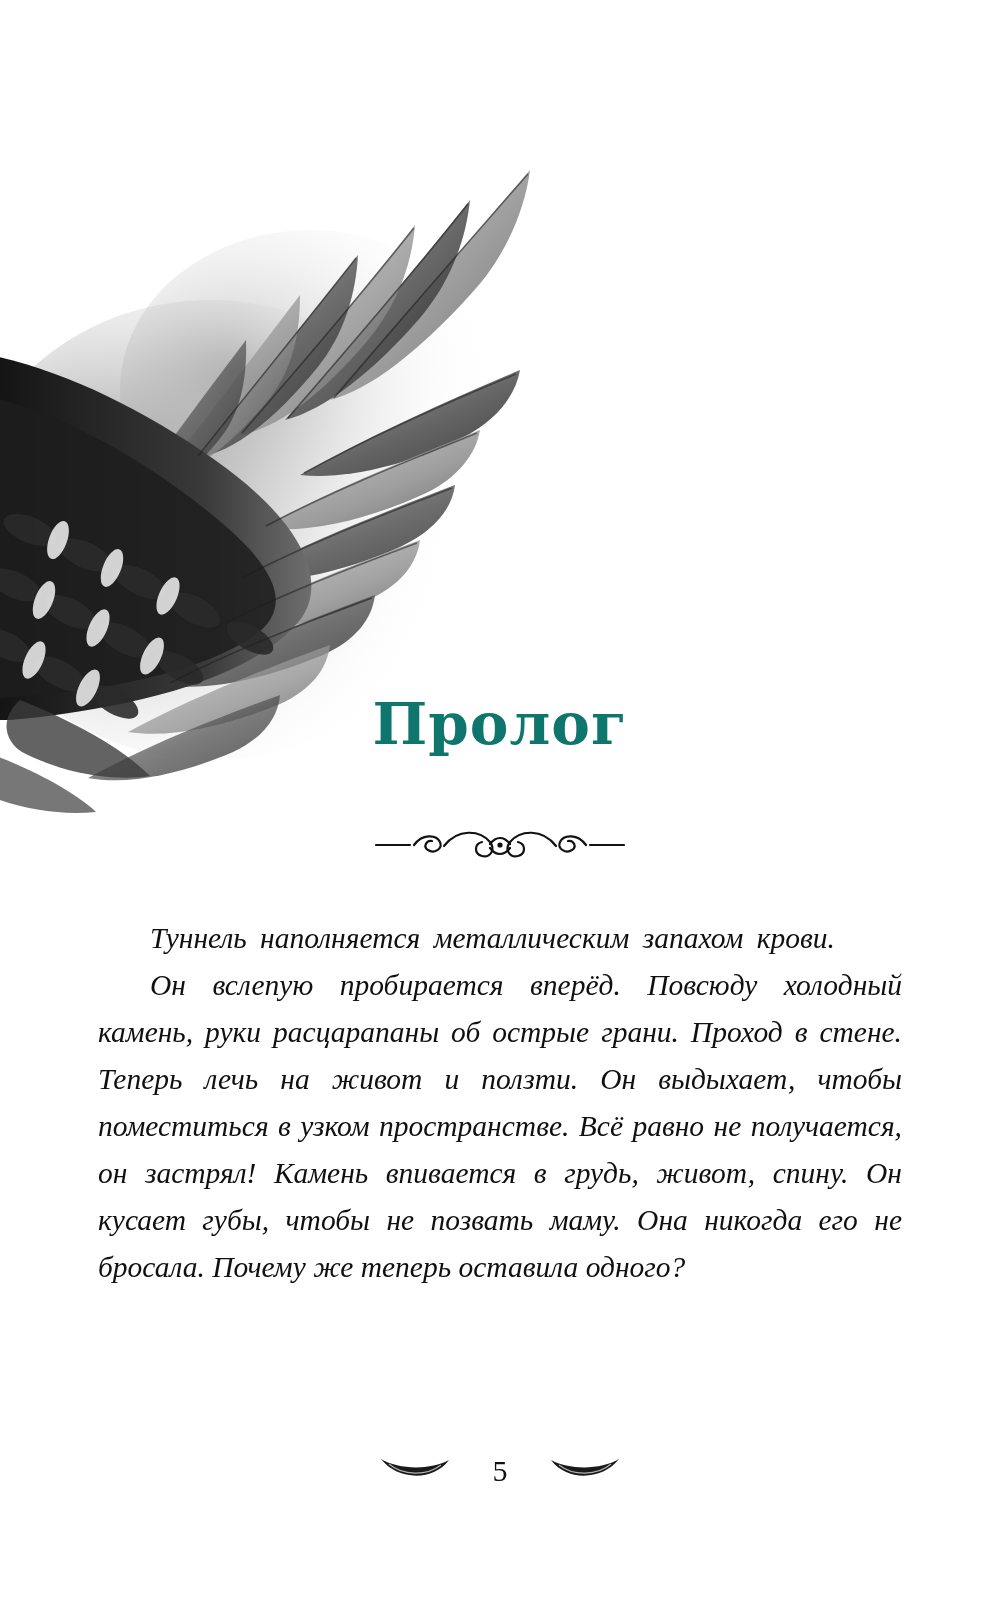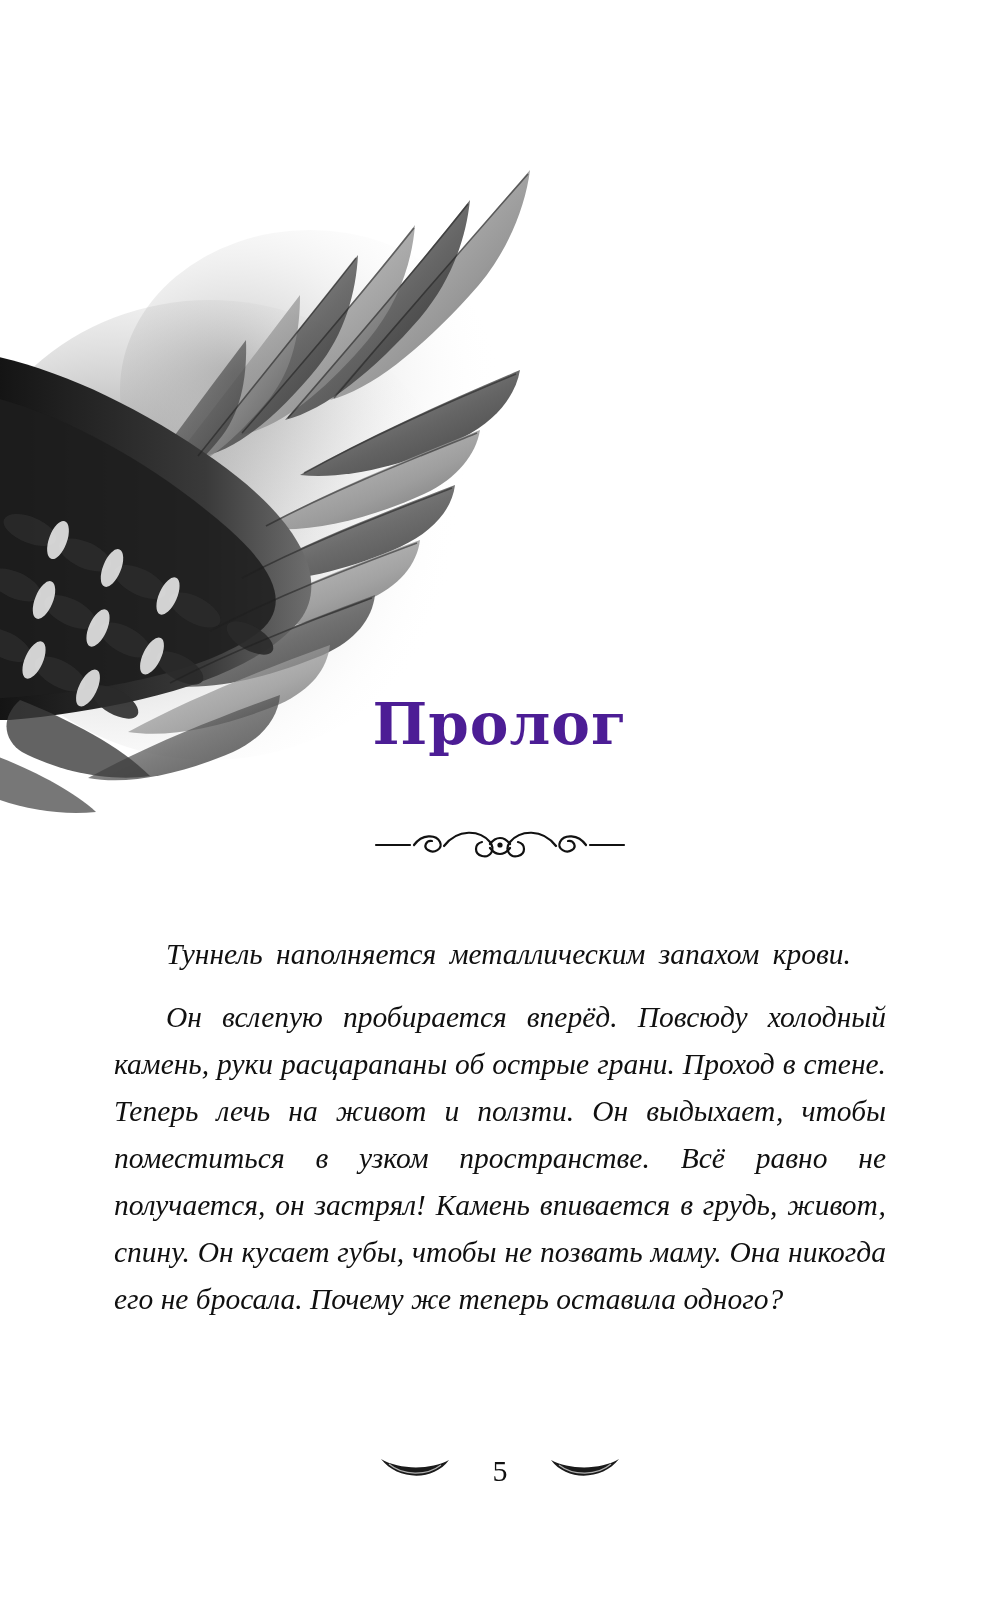--- a/index.html
+++ b/index.html
@@ -39,21 +39,21 @@
   .chapter-title {
     position: absolute;
     left: 0;
     right: 0;
     top: 690px;
     text-align: center;
     font-family: "DejaVu Serif", serif;
     font-weight: bold;
     font-size: 58px;
     letter-spacing: 1px;
-    color: #4c1d95;
+    color: #0f766e;
   }
 
   
   .divider {
     position: absolute;
     left: 0;
     right: 0;
     top: 822px;
     display: flex;
     justify-content: center;
@@ -68,21 +68,21 @@
     right: 98px;
     top: 915px;
     font-family: "Liberation Serif", serif;
     font-style: italic;
     font-size: 29.5px;
     line-height: 47px;
     color: #101010;
     text-align: justify;
   }
   .body-text p {
-    margin: 16px;
+    margin: 0;
     text-indent: 52px;
     text-align: justify;
     text-justify: inter-word;
   }
   .body-text p.para-1 {
     word-spacing: 6px;
   }
 
   
   .footer {

